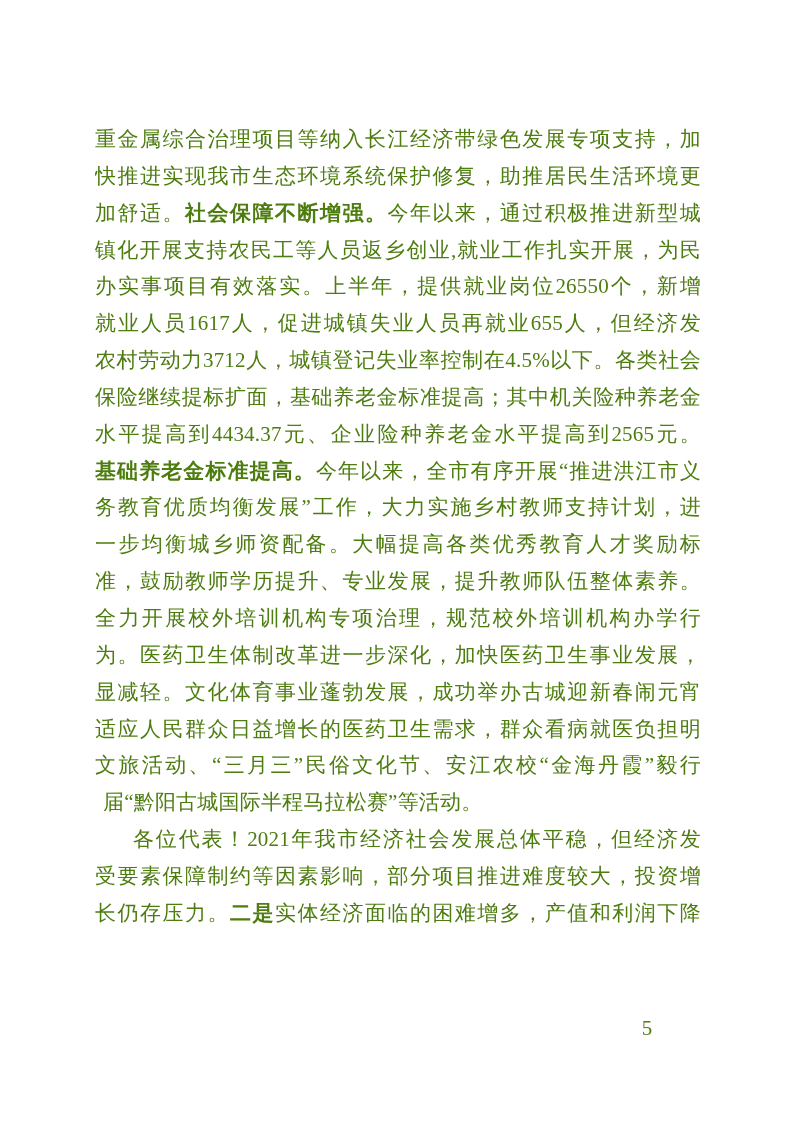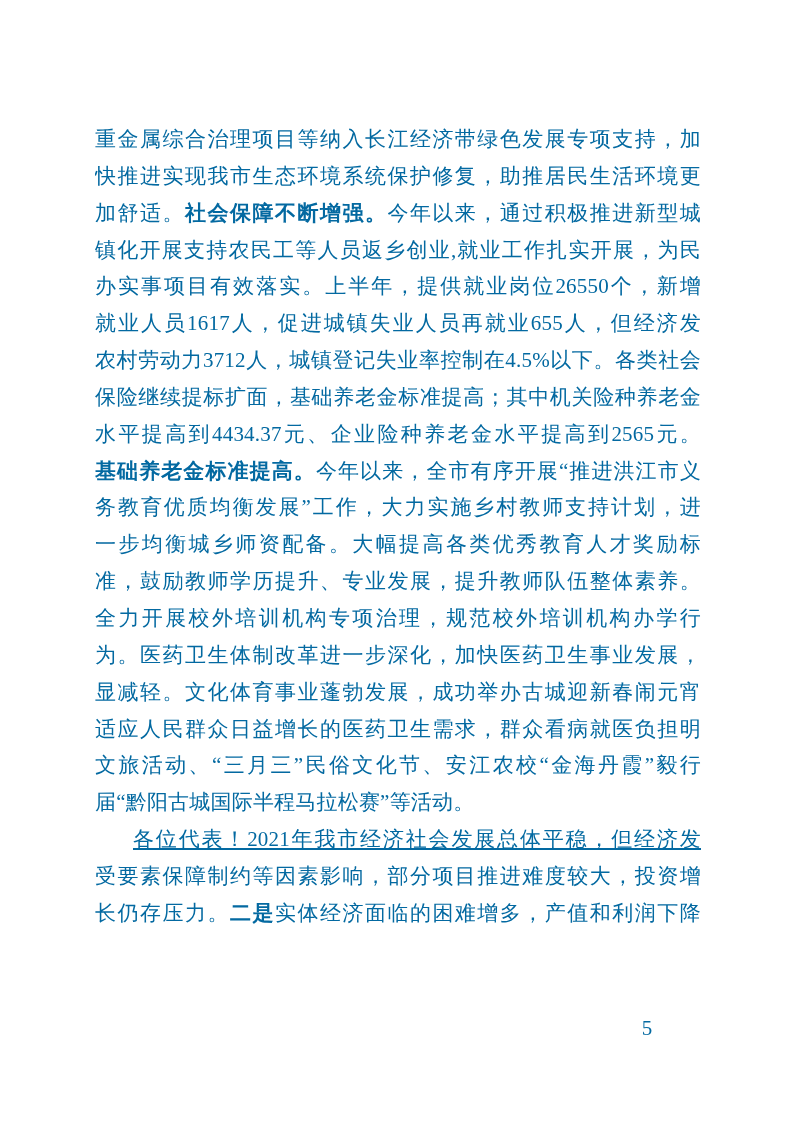--- a/index.html
+++ b/index.html
@@ -3,40 +3,40 @@
 <meta charset="utf-8">
 <style>
   html, body { margin: 0; padding: 0; background: #ffffff; }
   .page {
     position: relative;
     width: 793px;
     height: 1122px;
     background: #ffffff;
     overflow: hidden;
     font-family: "Liberation Serif", "DejaVu Serif", serif;
-    color: #0369a1;
+    color: #4d7c0f;
   }
   .content {
     position: absolute;
     left: 95px;
     top: 121px;
     width: 606px;
   }
   .line {
     font-size: 21px;
     line-height: 36.85px;
     height: 36.85px;
     text-align: justify;
     text-align-last: justify;
     text-justify: inter-character;
     letter-spacing: 0.2px;
     overflow: hidden;
   }
-  .line.para-end { text-align-last: left; }
-  .line.indent { text-indent: 38px; text-decoration: underline; }
+  .line.para-end { text-align-last: left; margin-left: 8px; }
+  .line.indent { text-indent: 38px; }
   .seg.bold { font-weight: 700; font-family: Liberation Mono, monospace; }
   .page-number {
     position: absolute;
     left: 632px;
     top: 1014px;
     width: 30px;
     text-align: center;
     font-size: 21px;
     line-height: 28px;
   }

